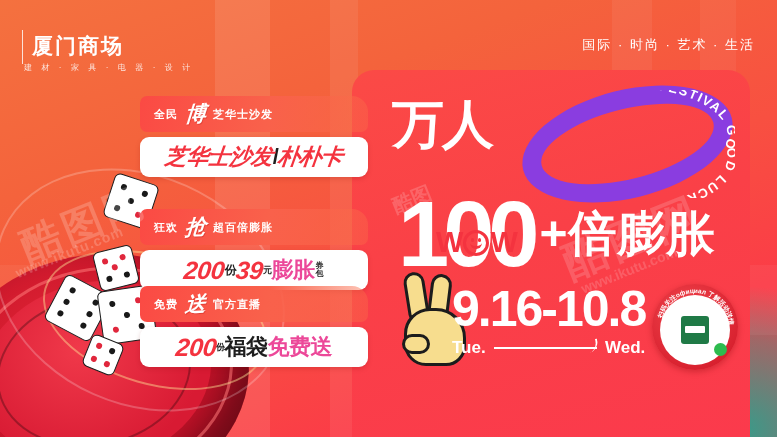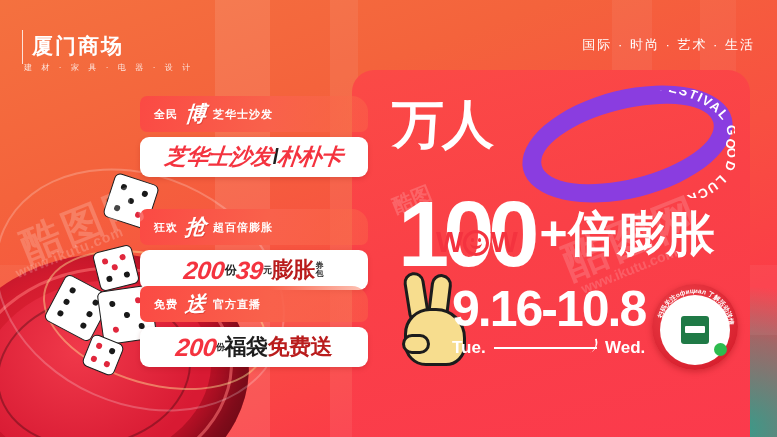--- a/index.html
+++ b/index.html
@@ -67,21 +67,21 @@
   .ph-brush{font-size:21px;font-weight:bold;font-style:italic;font-family:"Liberation Serif",serif;
             transform:skewX(-8deg) rotate(-4deg);text-shadow:1px 1px 0 rgba(160,0,0,.25);}
   .promo-body{
     margin-top:5px;height:40px;background:#fff;border-radius:9px;
     display:flex;align-items:center;justify-content:center;
     box-shadow:0 2px 5px rgba(120,0,0,.18);padding:0 8px;
   }
   .bt{font-size:22px;font-weight:bold;letter-spacing:-.5px;line-height:1;}
   .bt.red{color:#f4333f;font-style:italic;transform:skewX(-6deg);}
   .bt.dark{color:#1e1e1e;}
-  .bt.green{color:#b91c1c;font-family:Liberation Serif, serif;}
+  .bt.green{color:#ec4899;font-family:Liberation Serif, serif;}
   .bt.sm{font-size:12px;}
   .bt.xs{font-size:9px;}
   .bt.num{font-size:25px;}
   .stack{display:inline-flex;flex-direction:column;font-size:8px;line-height:1.05;color:#1e1e1e;font-weight:bold;margin-left:1px;}
 
   
   .panel{position:absolute;left:352px;top:70px;width:398px;height:367px;border-radius:22px 22px 0 0;
          background:linear-gradient(165deg,#fb4a46 0%,#fa4047 45%,#fb3a4c 100%);}
 
   .title-wrap{position:absolute;left:392px;top:96px;width:340px;height:96px;}

